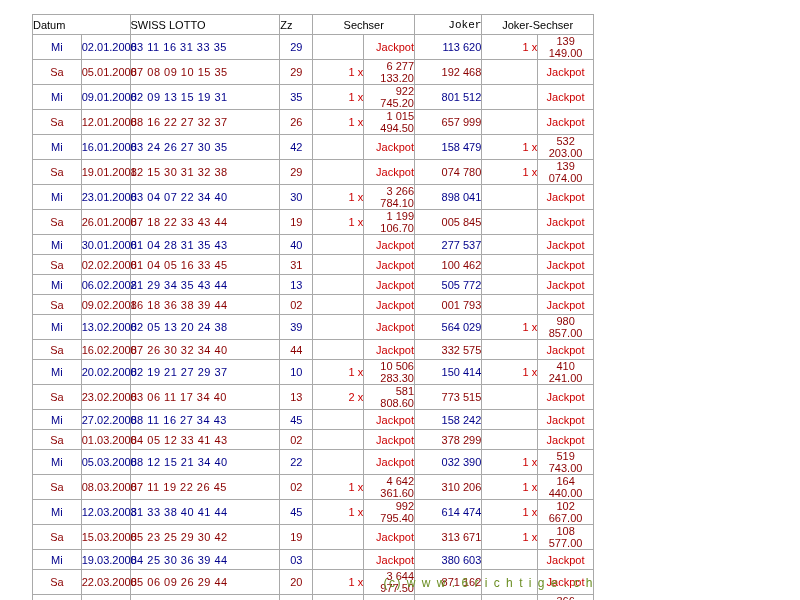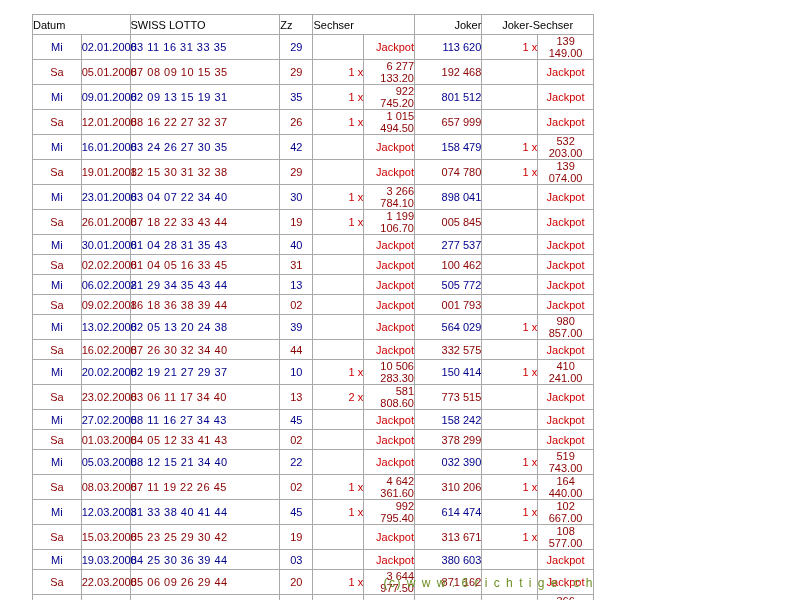--- a/index.html
+++ b/index.html
@@ -40,22 +40,22 @@
   thead th {
     text-align: left;
     padding-left: 6px;
     color: #000000;
     background: #ffffff;
     font-size: 11.5px;
   }
   th.h-datum { width: 96px; }
   th.h-lotto { width: 148px; }
   th.h-zz    { width: 32px; }
-  th.h-sechser { width: 100px; text-align: left; padding-right: 6px;}
-  th.h-joker { width: 66px; text-align: right; padding-right: 6px;}
+  th.h-sechser { width: 100px; text-align: center; padding-right: 6px;}
+  th.h-joker { width: 66px; text-align: right; padding-right: 6px; font-family: Liberation Mono, monospace;}
   th.h-jokersechser { width: 110px; text-align: center; padding-right: 6px;}
 
   
   td.day {
     width: 22px;
     text-align: center;
     border-right: none;
   }
   td.date {
     text-align: right;

